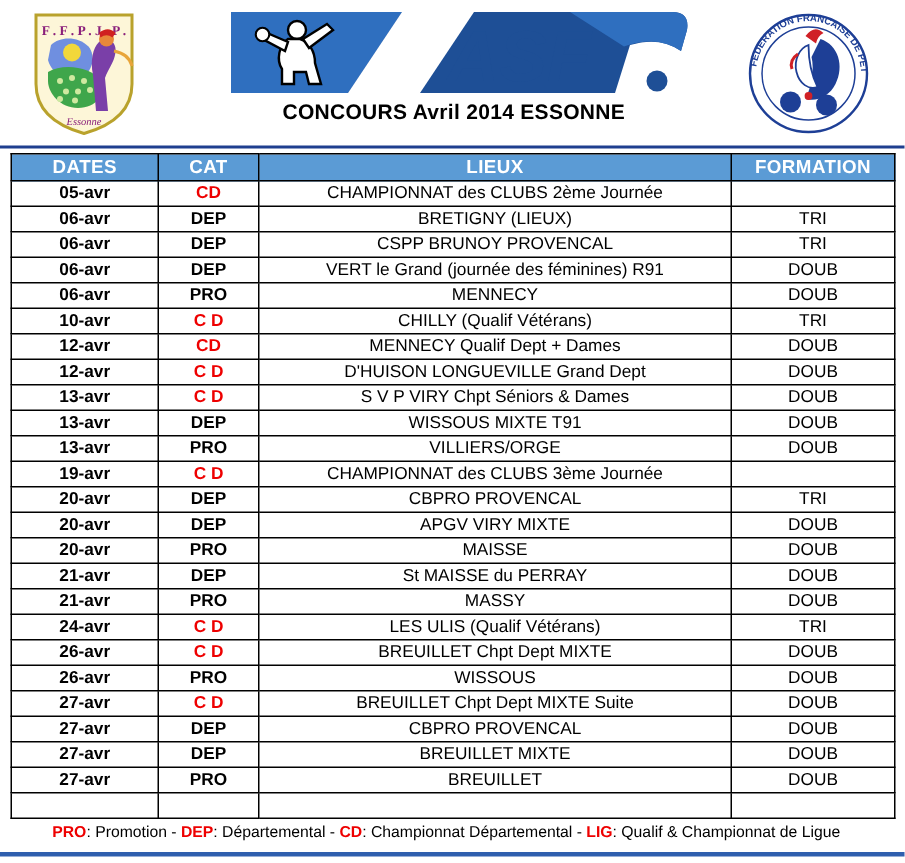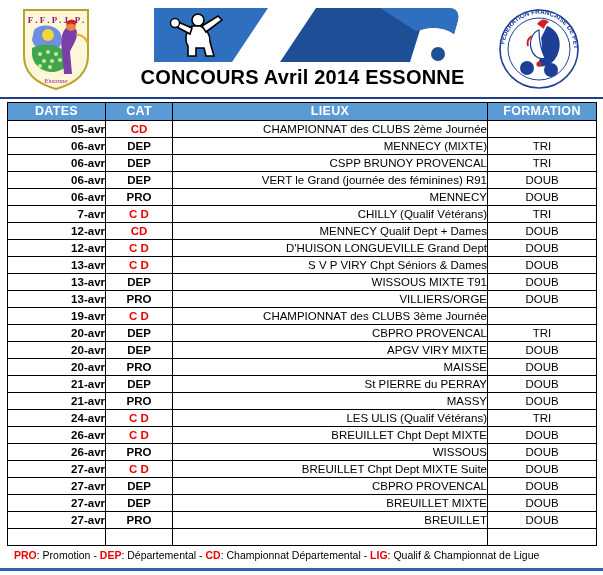--- a/index.html
+++ b/index.html
@@ -39,21 +39,21 @@
     top: 4px;
     width: 316px;
     height: 62px;
   }
   .concours-title {
     position: absolute;
     left: 130px;
     top: 66px;
     width: 345px;
     text-align: center;
-    font-size: 20px;
+    font-size: 14px;
     font-weight: bold;
     color: #000000;
     letter-spacing: .2px;
     white-space: nowrap;
   }
   
   .round-logo {
     position: absolute;
     left: 489px;
     top: 6px;
@@ -99,35 +99,35 @@
     padding: 0;
     font-size: 11.5px;
     border-left: 1px solid #000;
     border-right: 1px solid #000;
     border-top: 0.8px solid #000;
     border-bottom: 0.8px solid #000;
     background: #ffffff;
     overflow: hidden;
     white-space: nowrap;
   }
-  td.date { text-align: right; font-weight: bold; color:#000;margin-top:15px; }
+  td.date { text-align: center; font-weight: bold; color:#000;margin-top:15px; }
   td.cat  { text-align: center; font-weight: bold; color:#000; }
   td.cat.red { color:#ee0000; }
-  td.lieu { text-align: right; padding-left: 4px; color:#000; }
+  td.lieu { text-align: center; padding-left: 4px; color:#000; }
   td.form { text-align: center; font-weight: normal; color:#000; }
   tr.group-bot td   { border-bottom: 2px solid #000; }
   tr.blank td       { height: 17px; }
 
   
   .legend {
     position: absolute;
-    left: 14px;
+    left: 3px;
     top: 549px;
     width: 589px;
-    text-align: left;
+    text-align: center;
     font-size: 10.5px;
     color: #000000;
     white-space: nowrap;
   }
   .legend .k { color: #ee0000; font-weight: bold; }
   .bottom-rule {
     position: absolute;
     left: 0;
     top: 568px;
     width: 603px;
@@ -230,21 +230,21 @@
     <tbody id="sched-body">
         <tr class="group-bot">
           <td class="date">05-avr</td>
           <td class="cat red">CD</td>
           <td class="lieu">CHAMPIONNAT des CLUBS 2ème Journée</td>
           <td class="form"></td>
         </tr>
         <tr>
           <td class="date">06-avr</td>
           <td class="cat">DEP</td>
-          <td class="lieu">MENNECY (MIXTE)</td>
+          <td class="lieu">BRETIGNY (LIEUX)</td>
           <td class="form">TRI</td>
         </tr>
         <tr>
           <td class="date">06-avr</td>
           <td class="cat">DEP</td>
           <td class="lieu">CSPP BRUNOY PROVENCAL</td>
           <td class="form">TRI</td>
         </tr>
         <tr>
           <td class="date">06-avr</td>
@@ -252,21 +252,21 @@
           <td class="lieu">VERT le Grand (journée des féminines) R91</td>
           <td class="form">DOUB</td>
         </tr>
         <tr>
           <td class="date">06-avr</td>
           <td class="cat">PRO</td>
           <td class="lieu">MENNECY</td>
           <td class="form">DOUB</td>
         </tr>
         <tr>
-          <td class="date">7-avr</td>
+          <td class="date">10-avr</td>
           <td class="cat red">C D</td>
           <td class="lieu">CHILLY (Qualif Vétérans)</td>
           <td class="form">TRI</td>
         </tr>
         <tr>
           <td class="date">12-avr</td>
           <td class="cat red">CD</td>
           <td class="lieu">MENNECY Qualif Dept + Dames</td>
           <td class="form">DOUB</td>
         </tr>
@@ -314,21 +314,21 @@
         </tr>
         <tr>
           <td class="date">20-avr</td>
           <td class="cat">PRO</td>
           <td class="lieu">MAISSE</td>
           <td class="form">DOUB</td>
         </tr>
         <tr>
           <td class="date">21-avr</td>
           <td class="cat">DEP</td>
-          <td class="lieu">St PIERRE du PERRAY</td>
+          <td class="lieu">St MAISSE du PERRAY</td>
           <td class="form">DOUB</td>
         </tr>
         <tr>
           <td class="date">21-avr</td>
           <td class="cat">PRO</td>
           <td class="lieu">MASSY</td>
           <td class="form">DOUB</td>
         </tr>
         <tr>
           <td class="date">24-avr</td>

